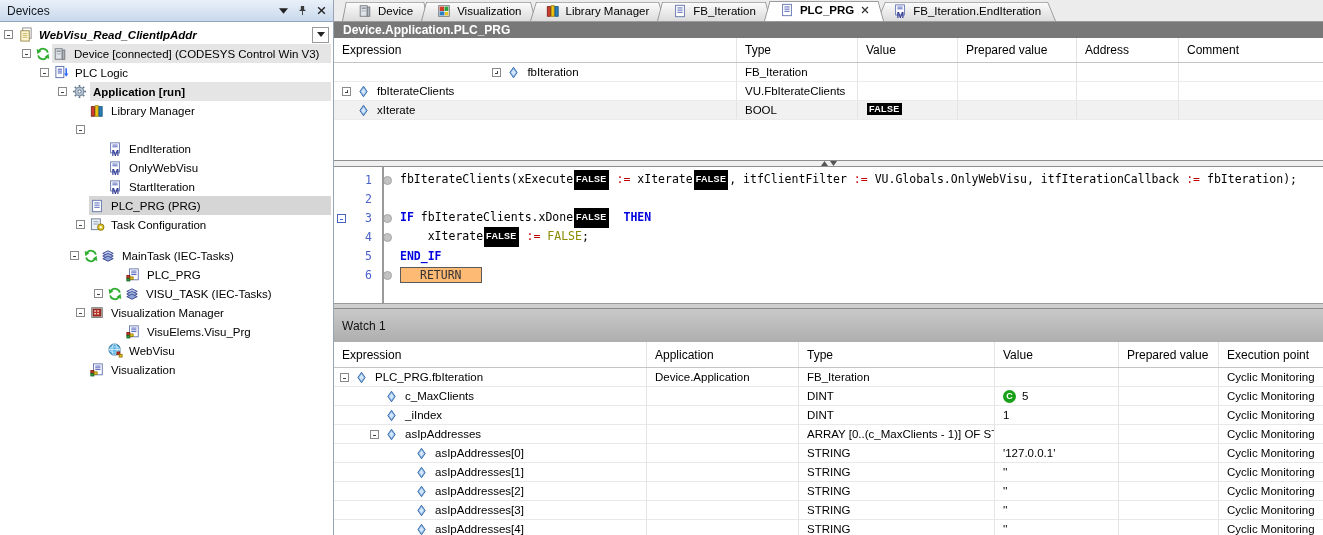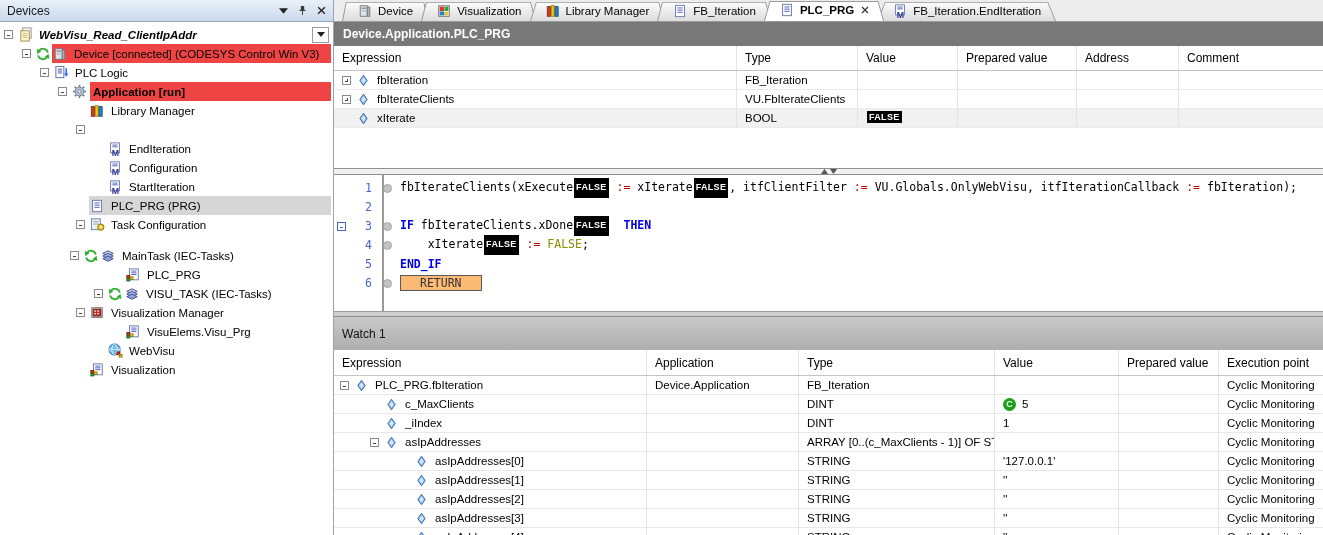--- a/index.html
+++ b/index.html
@@ -8,21 +8,21 @@
   .app{display:flex;width:1323px;height:535px}
 
   
   .devices{width:334px;flex:none;background:#fff;border-right:1px solid #98a4b4;display:flex;flex-direction:column}
   .panel-header{height:22px;flex:none;background:linear-gradient(#e9f0f9,#c9d9ec);border-bottom:1px solid #93a5bd;display:flex;align-items:center;padding:0 7px;gap:9px}
   .ph-title{flex:1;font-size:12px;color:#15191e}
   .ph-ic{display:inline-flex;align-items:center;justify-content:center;cursor:default}
   .tree{flex:1;background:#fff;padding-top:3px;overflow:hidden}
   .trow{height:19px;display:flex;align-items:center;white-space:nowrap;padding-right:2px}
   .grow{display:flex;align-items:center;flex:1;height:100%;min-width:0}
-  .hl-green{background:#ef4444}
+  .hl-green{background:#e5e5e5}
   .hl-gray{background:#d6d6d6}
   .lbl{padding:0 3px;font-size:11.5px;overflow:hidden}
   .lbl-root{font-style:italic;font-weight:bold}
   .lbl-bold{font-weight:bold}
   .exp{width:9px;height:9px;border:1px solid #8a8a8a;background:#fff;position:relative;flex:none;margin-right:4px}
   .exp::after{content:"";position:absolute;left:2px;right:2px;top:4px;height:1px;background:#444}
   .exp.plus::before{content:"";position:absolute;top:2px;bottom:2px;left:4px;width:1px;background:#444}
   .spacer{width:13px;flex:none}
   .ic{display:inline-flex;width:16px;height:15px;align-items:center;justify-content:center;flex:none;margin-right:3px}
   .ic.pre{margin-right:1px}
@@ -35,21 +35,21 @@
   .tab{position:relative;height:21px;display:flex;align-items:center;padding:0 15px;margin-right:-7px;cursor:default}
   .tab::before{content:"";position:absolute;inset:0;background:linear-gradient(#fcfcfc,#dcdcdc);border:1px solid #979797;border-bottom:none;transform:perspective(6px) rotateX(1.6deg);transform-origin:bottom}
   .tab>*{position:relative;z-index:1}
   .tab .ic{margin-right:5px}
   .tab-lbl{font-size:11.5px;white-space:nowrap}
   .tab.active{height:22px;z-index:2}
   .tab.active::before{background:#fff}
   .tab.active .tab-lbl{font-weight:bold}
   .tab-close{display:inline-flex;margin-left:7px}
 
-  .editor-title{height:24px;flex:none;background:#787878;color:#fff;font-weight:bold;display:flex;align-items:center;padding-left:9px;font-size:12px}
+  .editor-title{height:16px;flex:none;background:#787878;color:#fff;font-weight:bold;display:flex;align-items:center;padding-left:9px;font-size:12px}
 
   .decl{height:122px;flex:none;background:#fff}
   .thead,.drow{display:grid;grid-template-columns:403px 121px 100px 119px 102px 1fr}
   .thead{height:25px;border-bottom:1px solid #c4c4c4}
   .drow{height:19px;border-bottom:1px solid #ebebeb}
   .drow.shaded{background:#f1f1f1}
   .hc,.c{border-right:1px solid #e4e4e4;display:flex;align-items:center;padding:0 4px 0 8px;overflow:hidden;white-space:nowrap}
   .hc:last-child,.c:last-child{border-right:none}
   .hc{font-size:12px;color:#000}
 
@@ -222,21 +222,21 @@
           <span class="spacer"></span>
           <div class="grow">
             <span class="ic">
               <svg width="14" height="14" viewBox="0 0 16 16">
                 <rect x="3" y="1" width="10" height="11.5" fill="#fff" stroke="#5b6ea8"></rect>
                 <line x1="5" y1="3.5" x2="11" y2="3.5" stroke="#3f51b5"></line>
                 <line x1="5" y1="5.5" x2="11" y2="5.5" stroke="#3f51b5"></line>
                 <text x="4.2" y="15.5" font-size="10" font-weight="bold" fill="#283593">M</text>
               </svg>
             </span>
-            <span class="lbl">Configuration</span>
+            <span class="lbl">OnlyWebVisu</span>
           </div>
         </div>
         <div class="trow" style="padding-left: 94px;">
           <span class="spacer"></span>
           <div class="grow">
             <span class="ic">
               <svg width="14" height="14" viewBox="0 0 16 16">
                 <rect x="3" y="1" width="10" height="11.5" fill="#fff" stroke="#5b6ea8"></rect>
                 <line x1="5" y1="3.5" x2="11" y2="3.5" stroke="#3f51b5"></line>
                 <line x1="5" y1="5.5" x2="11" y2="5.5" stroke="#3f51b5"></line>
@@ -488,21 +488,21 @@
       <div class="thead" id="declhead">
           <div class="hc">Expression</div>
           <div class="hc">Type</div>
           <div class="hc">Value</div>
           <div class="hc">Prepared value</div>
           <div class="hc">Address</div>
           <div class="hc">Comment</div>
         </div>
       <div id="declrows">
           <div class="drow">
-            <div class="c" style="padding-left: 8px;">
+            <div class="c" style="padding-left: 8px; justify-content: center;">
               <span class="exp plus"></span>
               <span class="ic">
                 <svg width="13" height="13" viewBox="0 0 16 16">
                   <polygon points="8,1.5 12.5,8 8,14.5 3.5,8" fill="#7fb2e8" stroke="#2a5a9a"></polygon>
                   <polygon points="8,4 10.9,8 8,12 5.1,8" fill="#d4e6f8"></polygon>
                 </svg>
               </span>
               <span class="lbl">fbIteration</span>
             </div>
             <div class="c">FB_Iteration</div>

